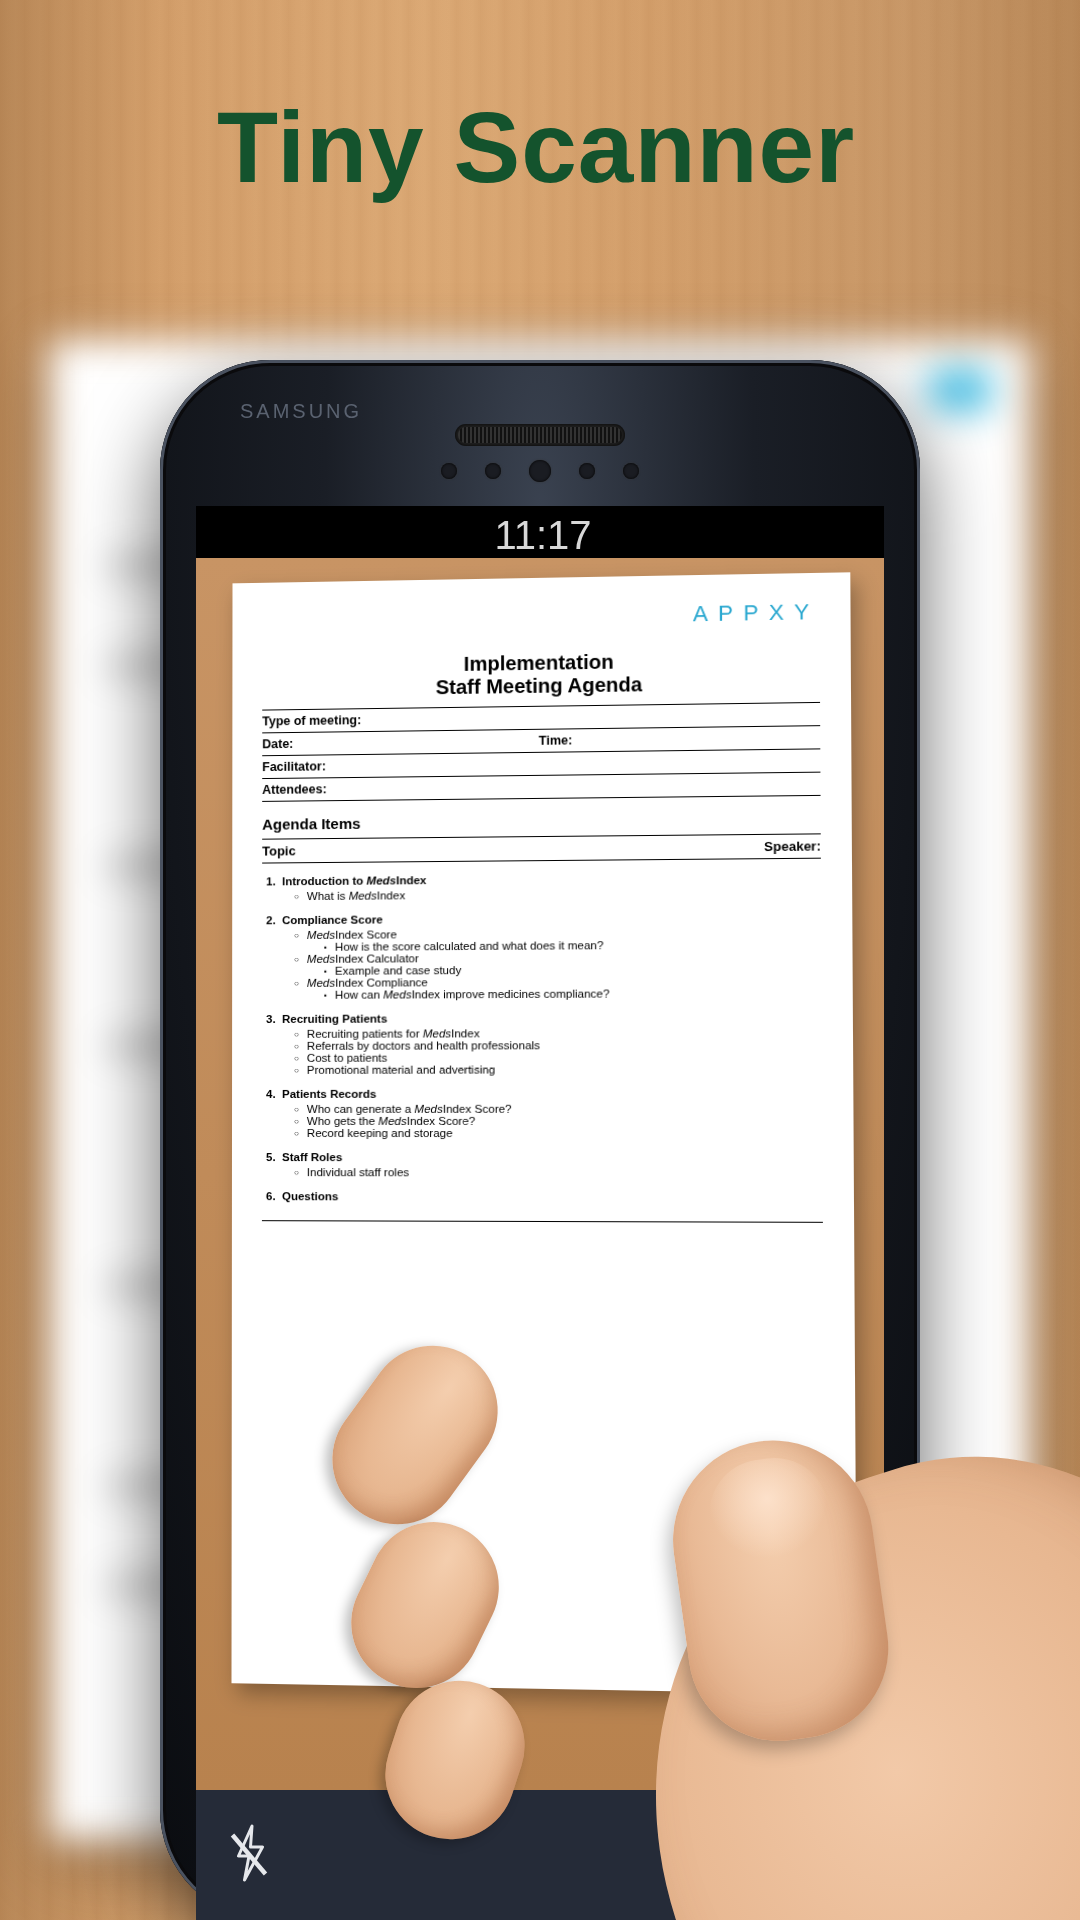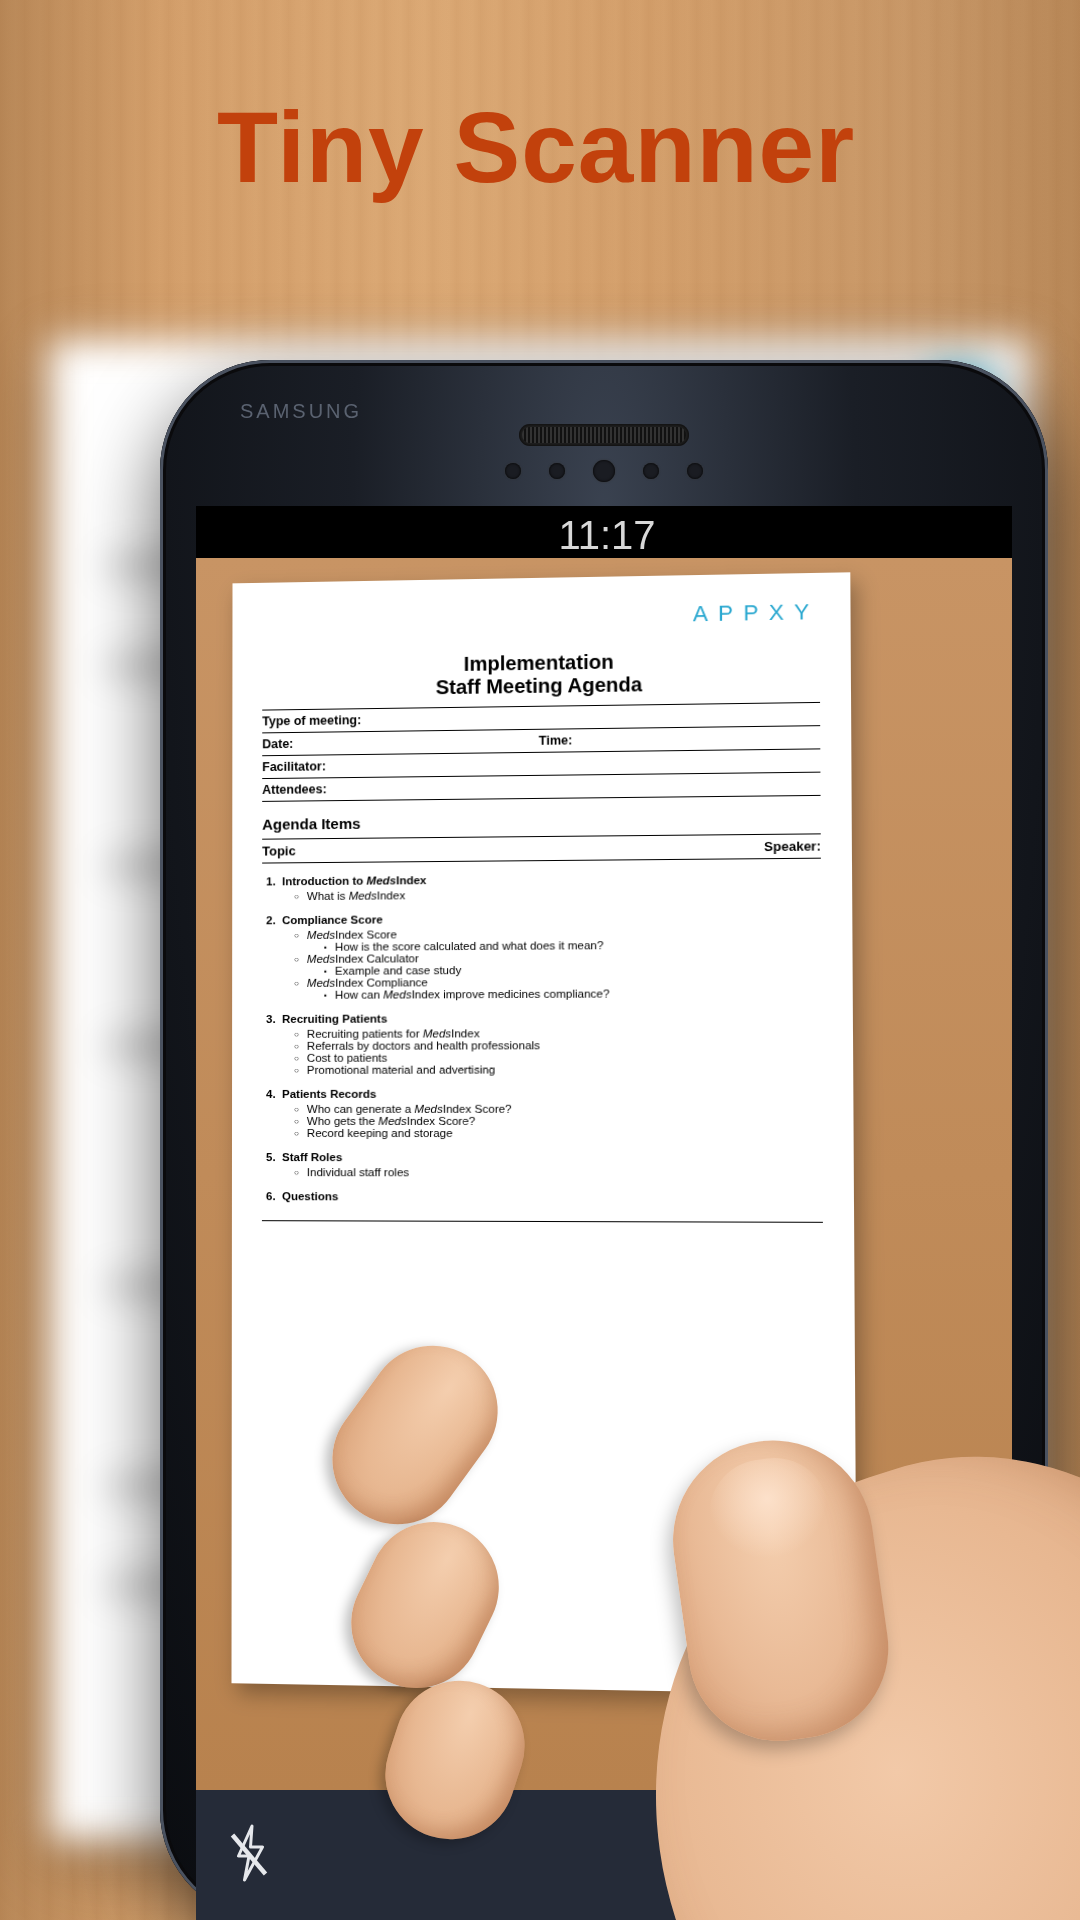--- a/index.html
+++ b/index.html
@@ -23,21 +23,21 @@
         rgba(160,100,50,0.08) 24px),
       linear-gradient(90deg, #b88858 0%, #d4a06c 15%, #dcaa76 40%, #d4a06c 60%, #c89868 85%, #b88858 100%);
   }
   .title {
     position: absolute;
     top: 90px;
     left: 0; right: 8px;
     text-align: center;
     font-size: 100px;
     font-weight: 600;
-    color: #c2410c;
+    color: #14532d;
     letter-spacing: 1px;
   }
   
   .blur-paper {
     position: absolute;
     top: 340px;
     left: 50px;
     width: 980px;
     height: 1500px;
     background: #fff;
@@ -52,21 +52,21 @@
     width: 60px; height: 40px;
     background: #3bb9e0;
     filter: blur(4px);
   }
   .blur-line { position:absolute; left:60px; height:12px; background:#999; border-radius:4px; filter:blur(2px); }
   
   .phone {
     position: absolute;
     top: 360px;
     left: 160px;
-    width: 888px;
+    width: 760px;
     height: 1560px;
     background: radial-gradient(ellipse at 50% 10%, #3a4250 0%, #1a1e26 40%, #0a0c10 100%);
     border-radius: 110px;
     box-shadow:
       inset 0 0 0 3px #4a5260,
       inset 0 0 0 6px #0a0a0c,
       0 30px 80px rgba(0,0,0,0.6);
     z-index: 10;
   }
   .earpiece {

